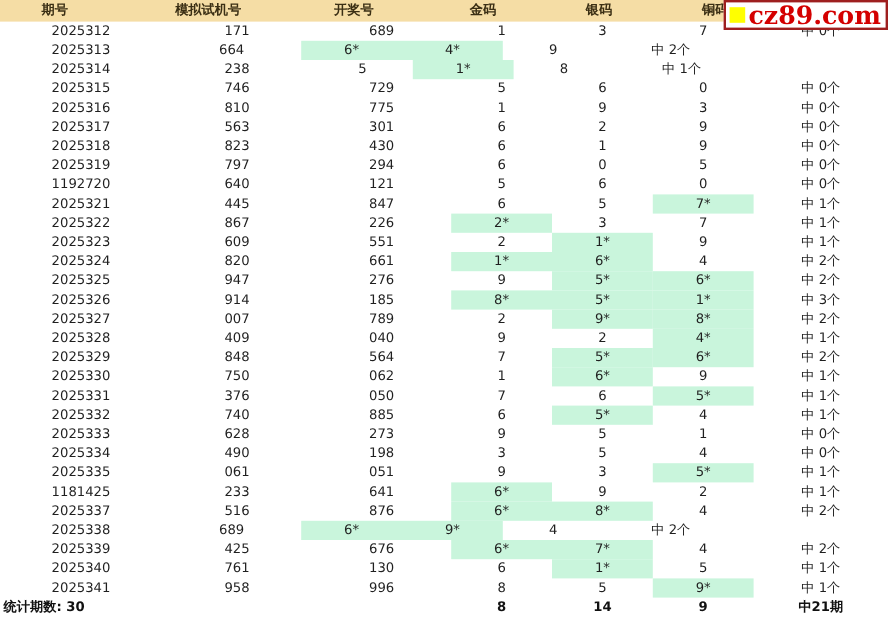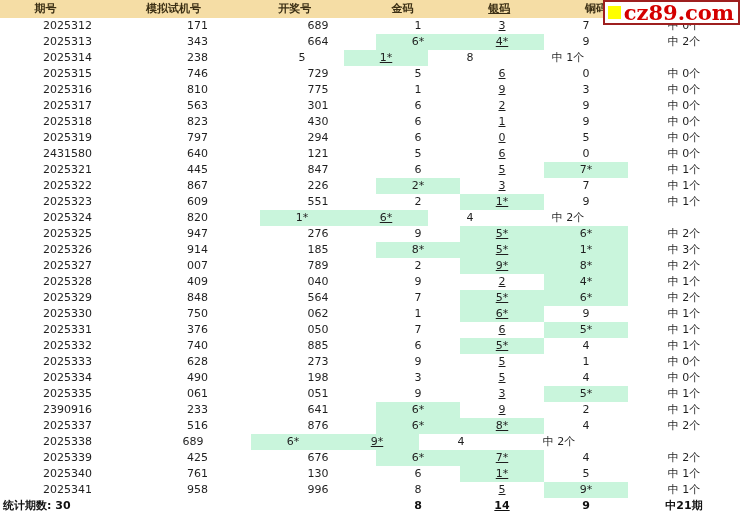--- a/index.html
+++ b/index.html
@@ -17,21 +17,21 @@
     height:18px;line-height:18px;
     background:var(--header-bg,#F5DDA5);
     font-weight:bold;color:#3b2f14;gap:40px;
   }
   .row.foot{height:16px;line-height:16px;font-weight:bold;color:#111;}
   .c{text-align:center;white-space:nowrap;overflow:hidden;}
   .c1{width:135px;}
   .c2{width:125px;}
   .c3{width:116px;}
   .c4{width:84px;}
-  .c5{width:84px;text-decoration:underline;}
+  .c5{width:84px;}
   .c6{width:84px;}
   .c7{width:112px;}
   .foot .c1{text-align:left;padding-left:3px;box-sizing:border-box;}
   .hl{background:var(--highlight,#C9F5DC);}
   .logo{
     position:absolute;top:0;right:0;z-index:5;
     height:21px;
     background:#fff;
     border:2px solid var(--logo-border,#9E1F1F);
     display:flex;align-items:center;
@@ -71,21 +71,20 @@
     <div class="c c2">171</div>
     <div class="c c3">689</div>
     <div class="c c4">1</div>
     <div class="c c5">3</div>
     <div class="c c6">7</div>
     <div class="c c7">中 0个</div>
   </div>
 
   <div class="row">
     <div class="c c1">2025313</div>
-    <div class="c c2">343</div>
     <div class="c c3">664</div>
     <div class="c c4 hl">6*</div>
     <div class="c c5 hl">4*</div>
     <div class="c c6">9</div>
     <div class="c c7">中 2个</div>
   </div>
 
   <div class="row">
     <div class="c c1">2025314</div>
     <div class="c c2">238</div>
@@ -139,21 +138,21 @@
     <div class="c c1">2025319</div>
     <div class="c c2">797</div>
     <div class="c c3">294</div>
     <div class="c c4">6</div>
     <div class="c c5">0</div>
     <div class="c c6">5</div>
     <div class="c c7">中 0个</div>
   </div>
 
   <div class="row">
-    <div class="c c1">2431580</div>
+    <div class="c c1">1192720</div>
     <div class="c c2">640</div>
     <div class="c c3">121</div>
     <div class="c c4">5</div>
     <div class="c c5">6</div>
     <div class="c c6">0</div>
     <div class="c c7">中 0个</div>
   </div>
 
   <div class="row">
     <div class="c c1">2025321</div>
@@ -181,20 +180,21 @@
     <div class="c c3">551</div>
     <div class="c c4">2</div>
     <div class="c c5 hl">1*</div>
     <div class="c c6">9</div>
     <div class="c c7">中 1个</div>
   </div>
 
   <div class="row">
     <div class="c c1">2025324</div>
     <div class="c c2">820</div>
+    <div class="c c3">661</div>
     <div class="c c4 hl">1*</div>
     <div class="c c5 hl">6*</div>
     <div class="c c6">4</div>
     <div class="c c7">中 2个</div>
   </div>
 
   <div class="row">
     <div class="c c1">2025325</div>
     <div class="c c2">947</div>
     <div class="c c3">276</div>
@@ -298,21 +298,21 @@
     <div class="c c1">2025335</div>
     <div class="c c2">061</div>
     <div class="c c3">051</div>
     <div class="c c4">9</div>
     <div class="c c5">3</div>
     <div class="c c6 hl">5*</div>
     <div class="c c7">中 1个</div>
   </div>
 
   <div class="row">
-    <div class="c c1">2390916</div>
+    <div class="c c1">1181425</div>
     <div class="c c2">233</div>
     <div class="c c3">641</div>
     <div class="c c4 hl">6*</div>
     <div class="c c5">9</div>
     <div class="c c6">2</div>
     <div class="c c7">中 1个</div>
   </div>
 
   <div class="row">
     <div class="c c1">2025337</div>

